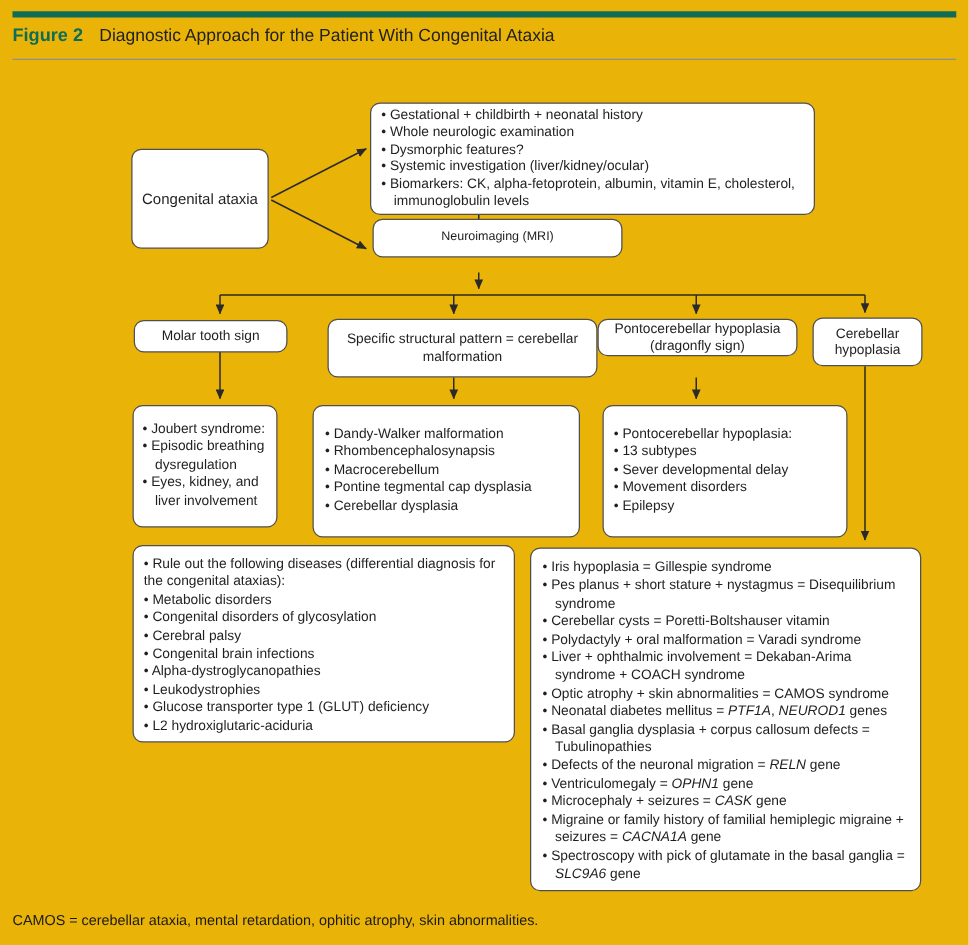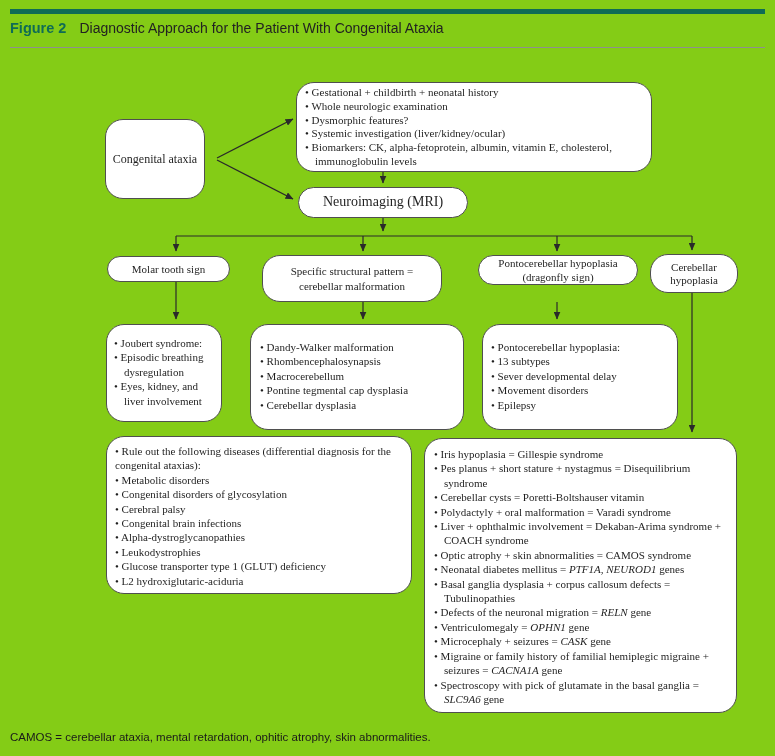--- a/index.html
+++ b/index.html
@@ -1,28 +1,28 @@
 <!DOCTYPE html>
 <html style="--accent: #0f6c55; --line: #2a2a2a; --border: #4f4f4f; --text: #1f1f1f;"><head>
 <meta charset="utf-8">
 <style>
   html,body{margin:0;padding:0;background:#ffffff;}
   .page{
-    position:relative;width:775px;height:756px;background:#84cc16;overflow:hidden;
+    position:relative;width:775px;height:756px;background:#eab308;overflow:hidden;
     font-family:"Liberation Sans","DejaVu Sans",sans-serif;color:var(--text,#1f1f1f);
   }
   .topbar{position:absolute;left:10px;top:9px;width:755px;height:5px;background:var(--accent,#0f6c55);}
   .titlerow{position:absolute;left:10px;top:20px;font-size:14px;white-space:nowrap;}
   .figlabel{color:var(--accent,#0f6c55);font-weight:bold;margin-right:13px;font-size:14.5px;}
   .figtitle{color:#222;}
   .divider{position:absolute;left:10px;top:47px;width:755px;border-top:1px solid #8f8f8f;}
   .node{
     position:absolute;box-sizing:border-box;background:#fff;
-    border:1.3px solid var(--border,#4f4f4f);border-radius:18px;
-    font-size:11px;line-height:14.4px;font-family:Liberation Serif, serif;
+    border:1.3px solid var(--border,#4f4f4f);border-radius:8px;
+    font-size:11px;line-height:14.4px;
   }
   .center{display:flex;align-items:center;justify-content:center;text-align:center;padding:2px 5px;}
   .list{padding:7px 9px;}
   .li{padding-left:10px;text-indent:-10px;}
   .li::before{content:"\2022  ";}
   .btitle{padding-left:0;text-indent:0;}
   em{font-style:italic;}
   .caption{position:absolute;left:10px;top:731px;font-size:11.5px;color:#1a1a1a;}
   svg.arrows{position:absolute;left:0;top:0;pointer-events:none;}
   svg.arrows line{stroke:var(--line,#2a2a2a);stroke-width:1.2;}
@@ -53,35 +53,35 @@
     <line x1="176" y1="236" x2="176" y2="251" marker-end="url(#ah)"></line>
     <line x1="363" y1="236" x2="363" y2="251" marker-end="url(#ah)"></line>
     <line x1="557" y1="236" x2="557" y2="251" marker-end="url(#ah)"></line>
     <line x1="692" y1="236" x2="692" y2="250" marker-end="url(#ah)"></line>
     <line x1="176" y1="281" x2="176" y2="319" marker-end="url(#ah)"></line>
     <line x1="363" y1="302" x2="363" y2="319" marker-end="url(#ah)"></line>
     <line x1="557" y1="302" x2="557" y2="319" marker-end="url(#ah)"></line>
     <line x1="692" y1="293" x2="692" y2="432" marker-end="url(#ah)"></line>
   </svg>
 
-  <div class="node center" style="left:105px;top:119px;width:100px;height:80px;font-size:12px;line-height:16px;">Congenital ataxia</div>
+  <div class="node center" style="left:105px;top:119px;width:110px;height:80px;font-size:12px;line-height:16px;">Congenital ataxia</div>
 
   <div class="node list" style="left:296px;top:82px;width:356px;height:90px;padding:3px 8px;line-height:13.8px;">
     <div class="li">Gestational + childbirth + neonatal history</div>
     <div class="li">Whole neurologic examination</div>
     <div class="li">Dysmorphic features?</div>
     <div class="li">Systemic investigation (liver/kidney/ocular)</div>
     <div class="li">Biomarkers: CK, alpha-fetoprotein, albumin, vitamin E, cholesterol, immunoglobulin levels</div>
   </div>
 
-  <div class="node center" style="left:298px;top:187px;width:170px;height:31px;font-size:14px;">Neuroimaging (MRI)</div>
+  <div class="node center" style="left:298px;top:175px;width:200px;height:31px;font-size:10px;">Neuroimaging (MRI)</div>
 
   <div class="node center" style="left:107px;top:256px;width:123px;height:26px;">Molar tooth sign</div>
 
-  <div class="node center" style="left:262px;top:255px;width:180px;height:47px;">Specific structural pattern = cerebellar malformation</div>
+  <div class="node center" style="left:262px;top:255px;width:216px;height:47px;">Specific structural pattern = cerebellar malformation</div>
 
   <div class="node center" style="left:478px;top:255px;width:160px;height:30px;">Pontocerebellar hypoplasia (dragonfly sign)</div>
 
   <div class="node center" style="left:650px;top:254px;width:88px;height:39px;line-height:13px;">Cerebellar hypoplasia</div>
 
   <div class="node list" style="left:106px;top:324px;width:116px;height:98px;padding:11px 7px;">
     <div class="li btitle">Joubert syndrome:</div>
     <div class="li">Episodic breathing dysregulation</div>
     <div class="li">Eyes, kidney, and liver involvement</div>
   </div>

